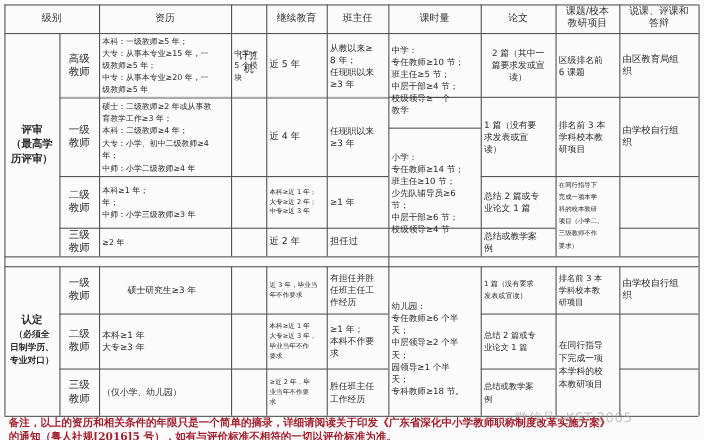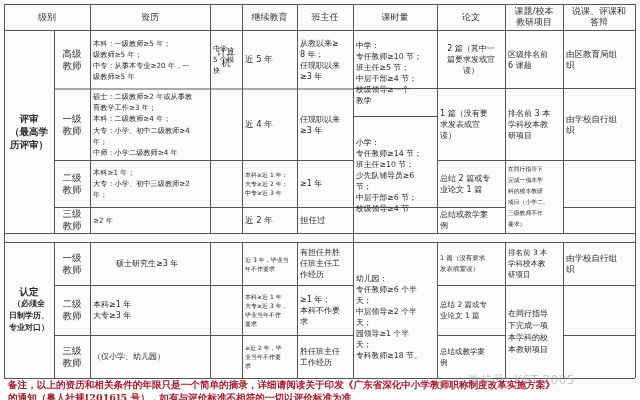--- a/index.html
+++ b/index.html
@@ -104,20 +104,21 @@
   <span class="ln">日制学历、</span>
   <span class="ln">专业对口）</span>
 </div>
 
 <div class="cell center" style="left:54px;top:30px;width:36px;height:59px;font-size:9.5px;line-height:12px;">
     <span class="ln">高级</span>
     <span class="ln">教师</span>
   </div>
 <div class="cell" style="left:90px;top:30px;width:120px;height:59px;font-size:7.2px;line-height:11px;">
   <span class="ln">本科：一级教师≥5 年；</span>
+  <span class="ln">大专：从事本专业≥15 年，一</span>
   <span class="ln">级教师≥5 年；</span>
   <span class="ln">中专：从事本专业≥20 年，一</span>
   <span class="ln">级教师≥5 年</span>
 </div>
 <div class="cell" style="left:210px;top:30px;width:32px;height:59px;font-size:7.2px;">
   <span class="ln">中学：</span>
   <span class="ln">5 个模</span>
   <span class="ln">块</span>
 </div>
 <div class="cell" style="left:242px;top:30px;width:55px;height:59px;font-size:8.5px;">
@@ -195,22 +196,22 @@
   <span class="ln">中层干部≥6 节；</span>
   <span class="ln">校级领导≥4 节</span>
 </div>
 
 <div class="cell center" style="left:54px;top:160px;width:36px;height:47px;font-size:9.5px;line-height:12px;">
     <span class="ln">二级</span>
     <span class="ln">教师</span>
   </div>
 <div class="cell" style="left:90px;top:160px;width:120px;height:47px;font-size:7.2px;">
   <span class="ln">本科≥1 年；</span>
-  <span class="ln">大专：小学、初中三级教师≥2</span>
   <span class="ln">年；</span>
+  <span class="ln">中师：小学三级教师≥3 年</span>
 </div>
 <div class="cell sm" style="left:242px;top:160px;width:55px;height:47px;">
   <span class="ln">本科≥近 1 年；</span>
   <span class="ln">大专≥近 2 年；</span>
   <span class="ln">中专≥近 3 年</span>
 </div>
 <div class="cell" style="left:297px;top:160px;width:56px;height:47px;font-size:8px;">
     <span class="ln">≥1 年</span>
   </div>
 <div class="cell" style="left:437px;top:160px;width:68px;height:47px;font-size:8px;">

